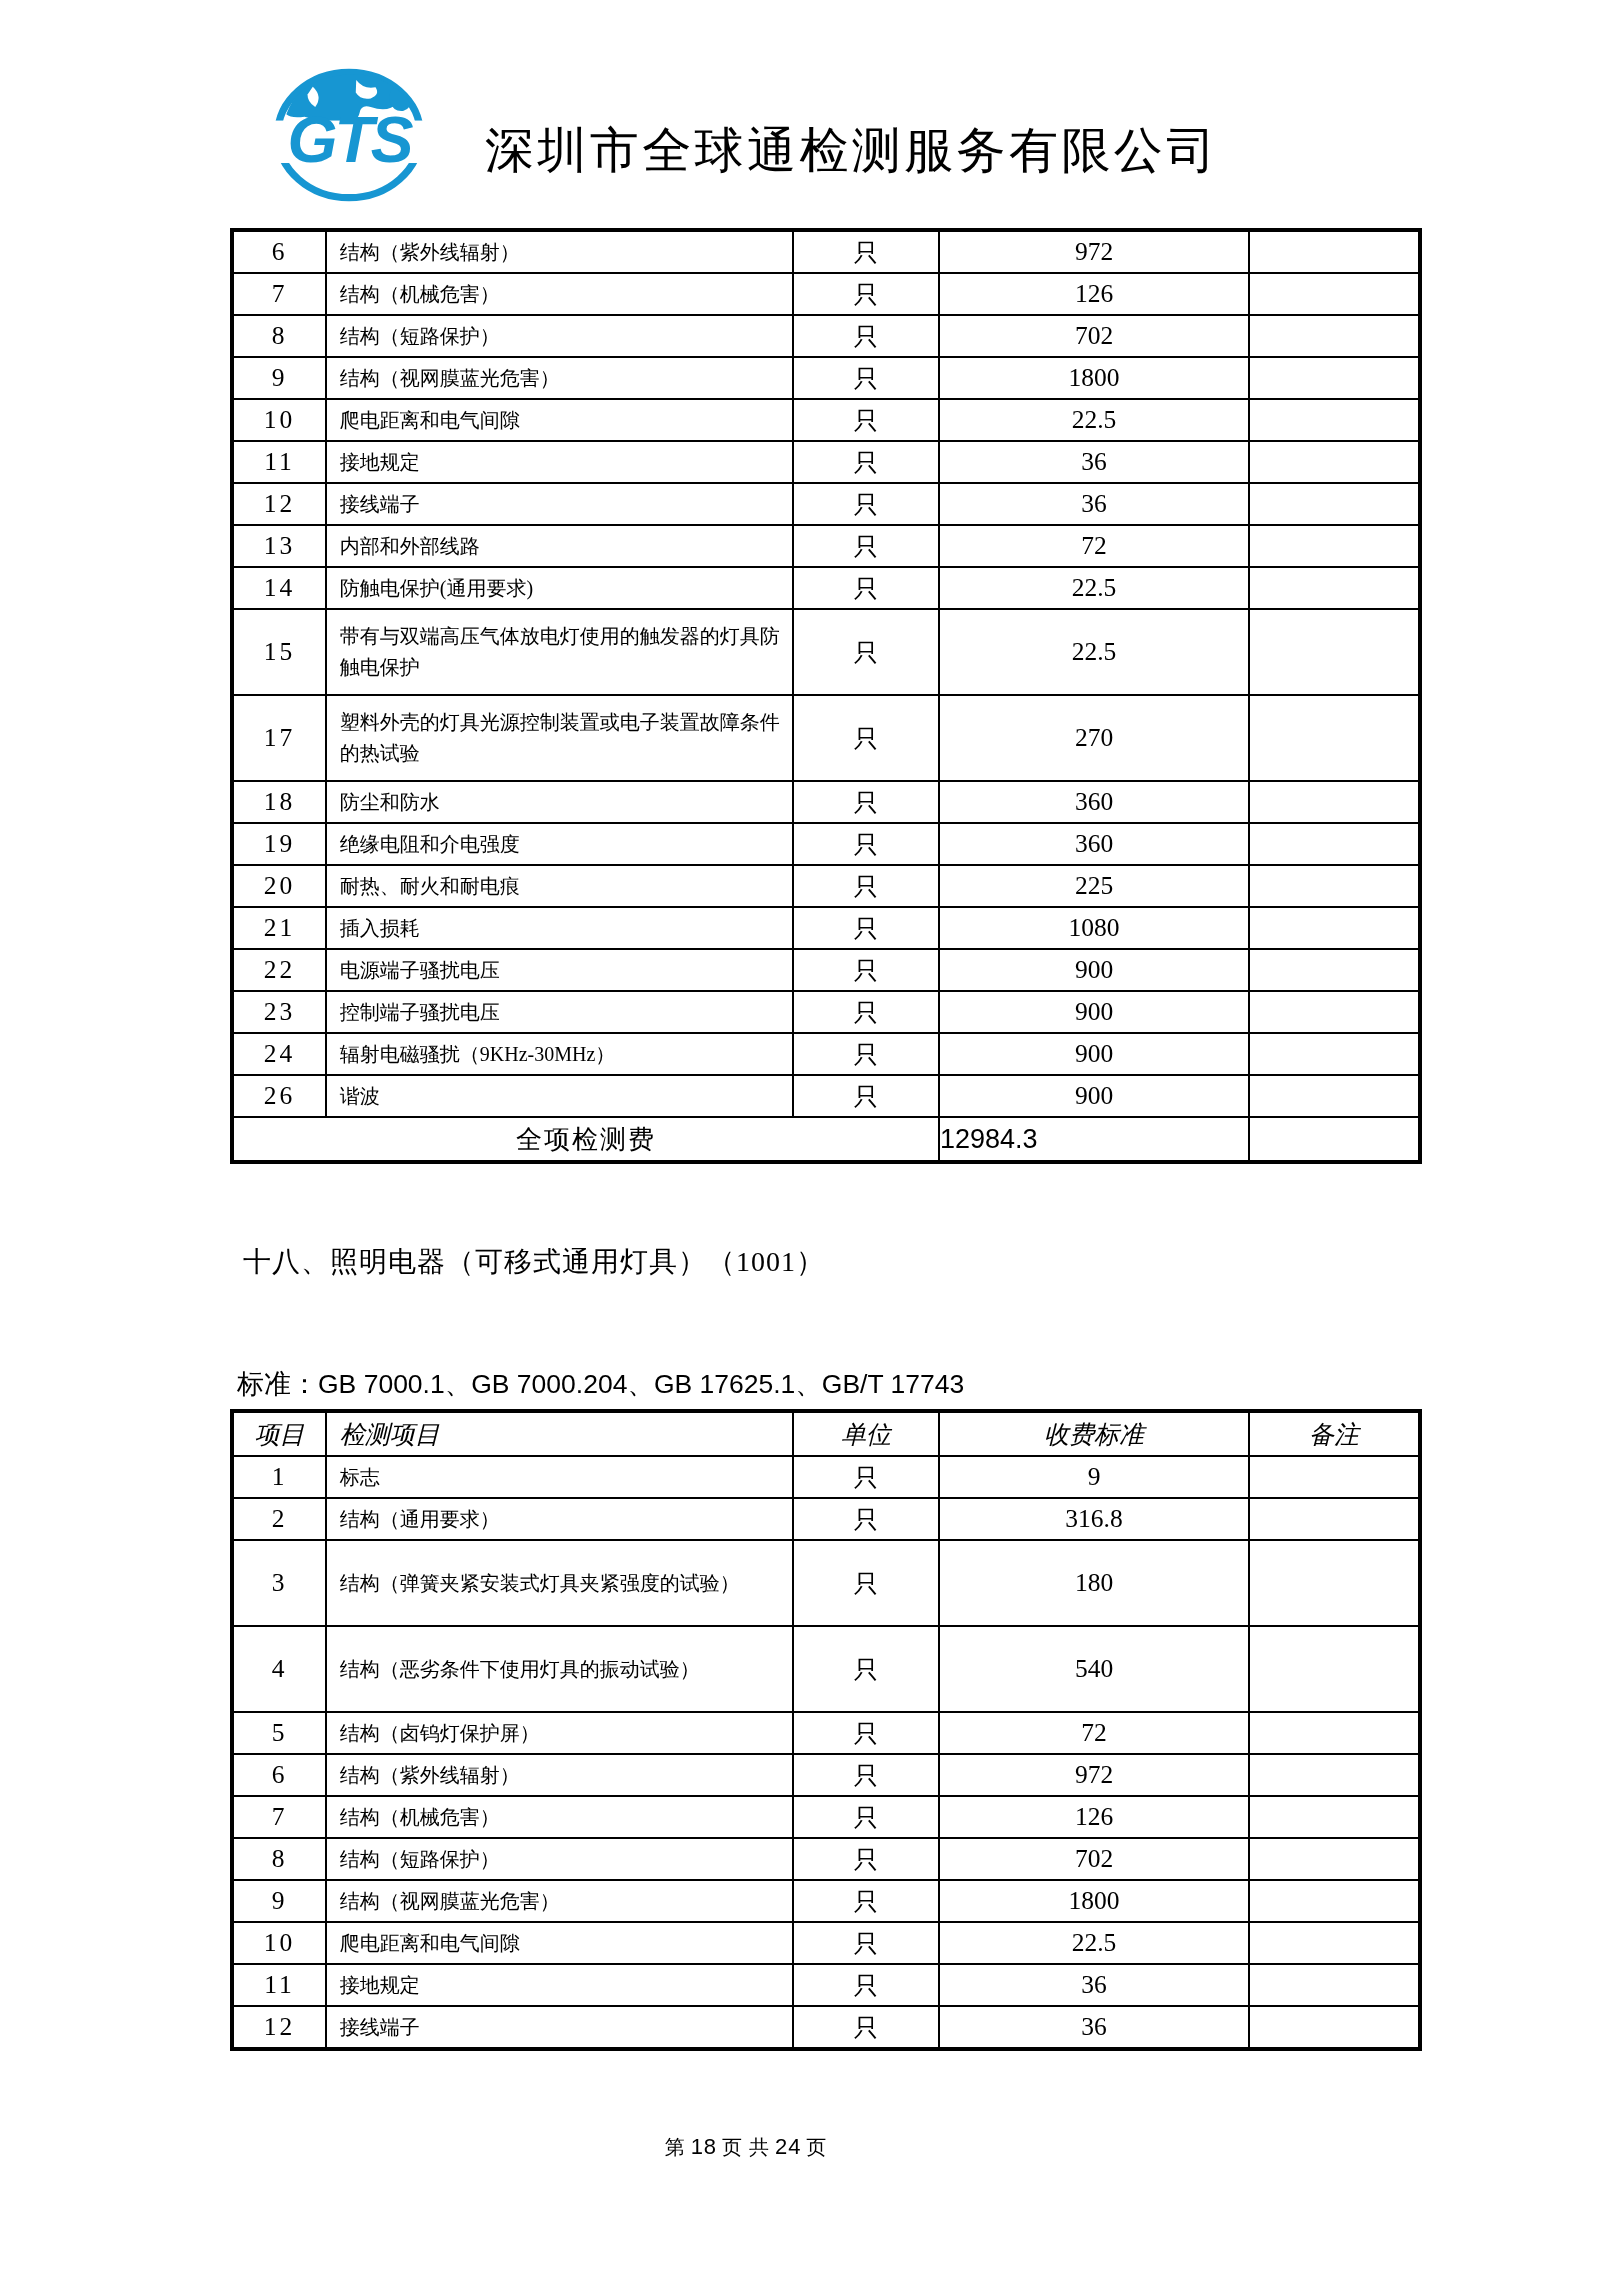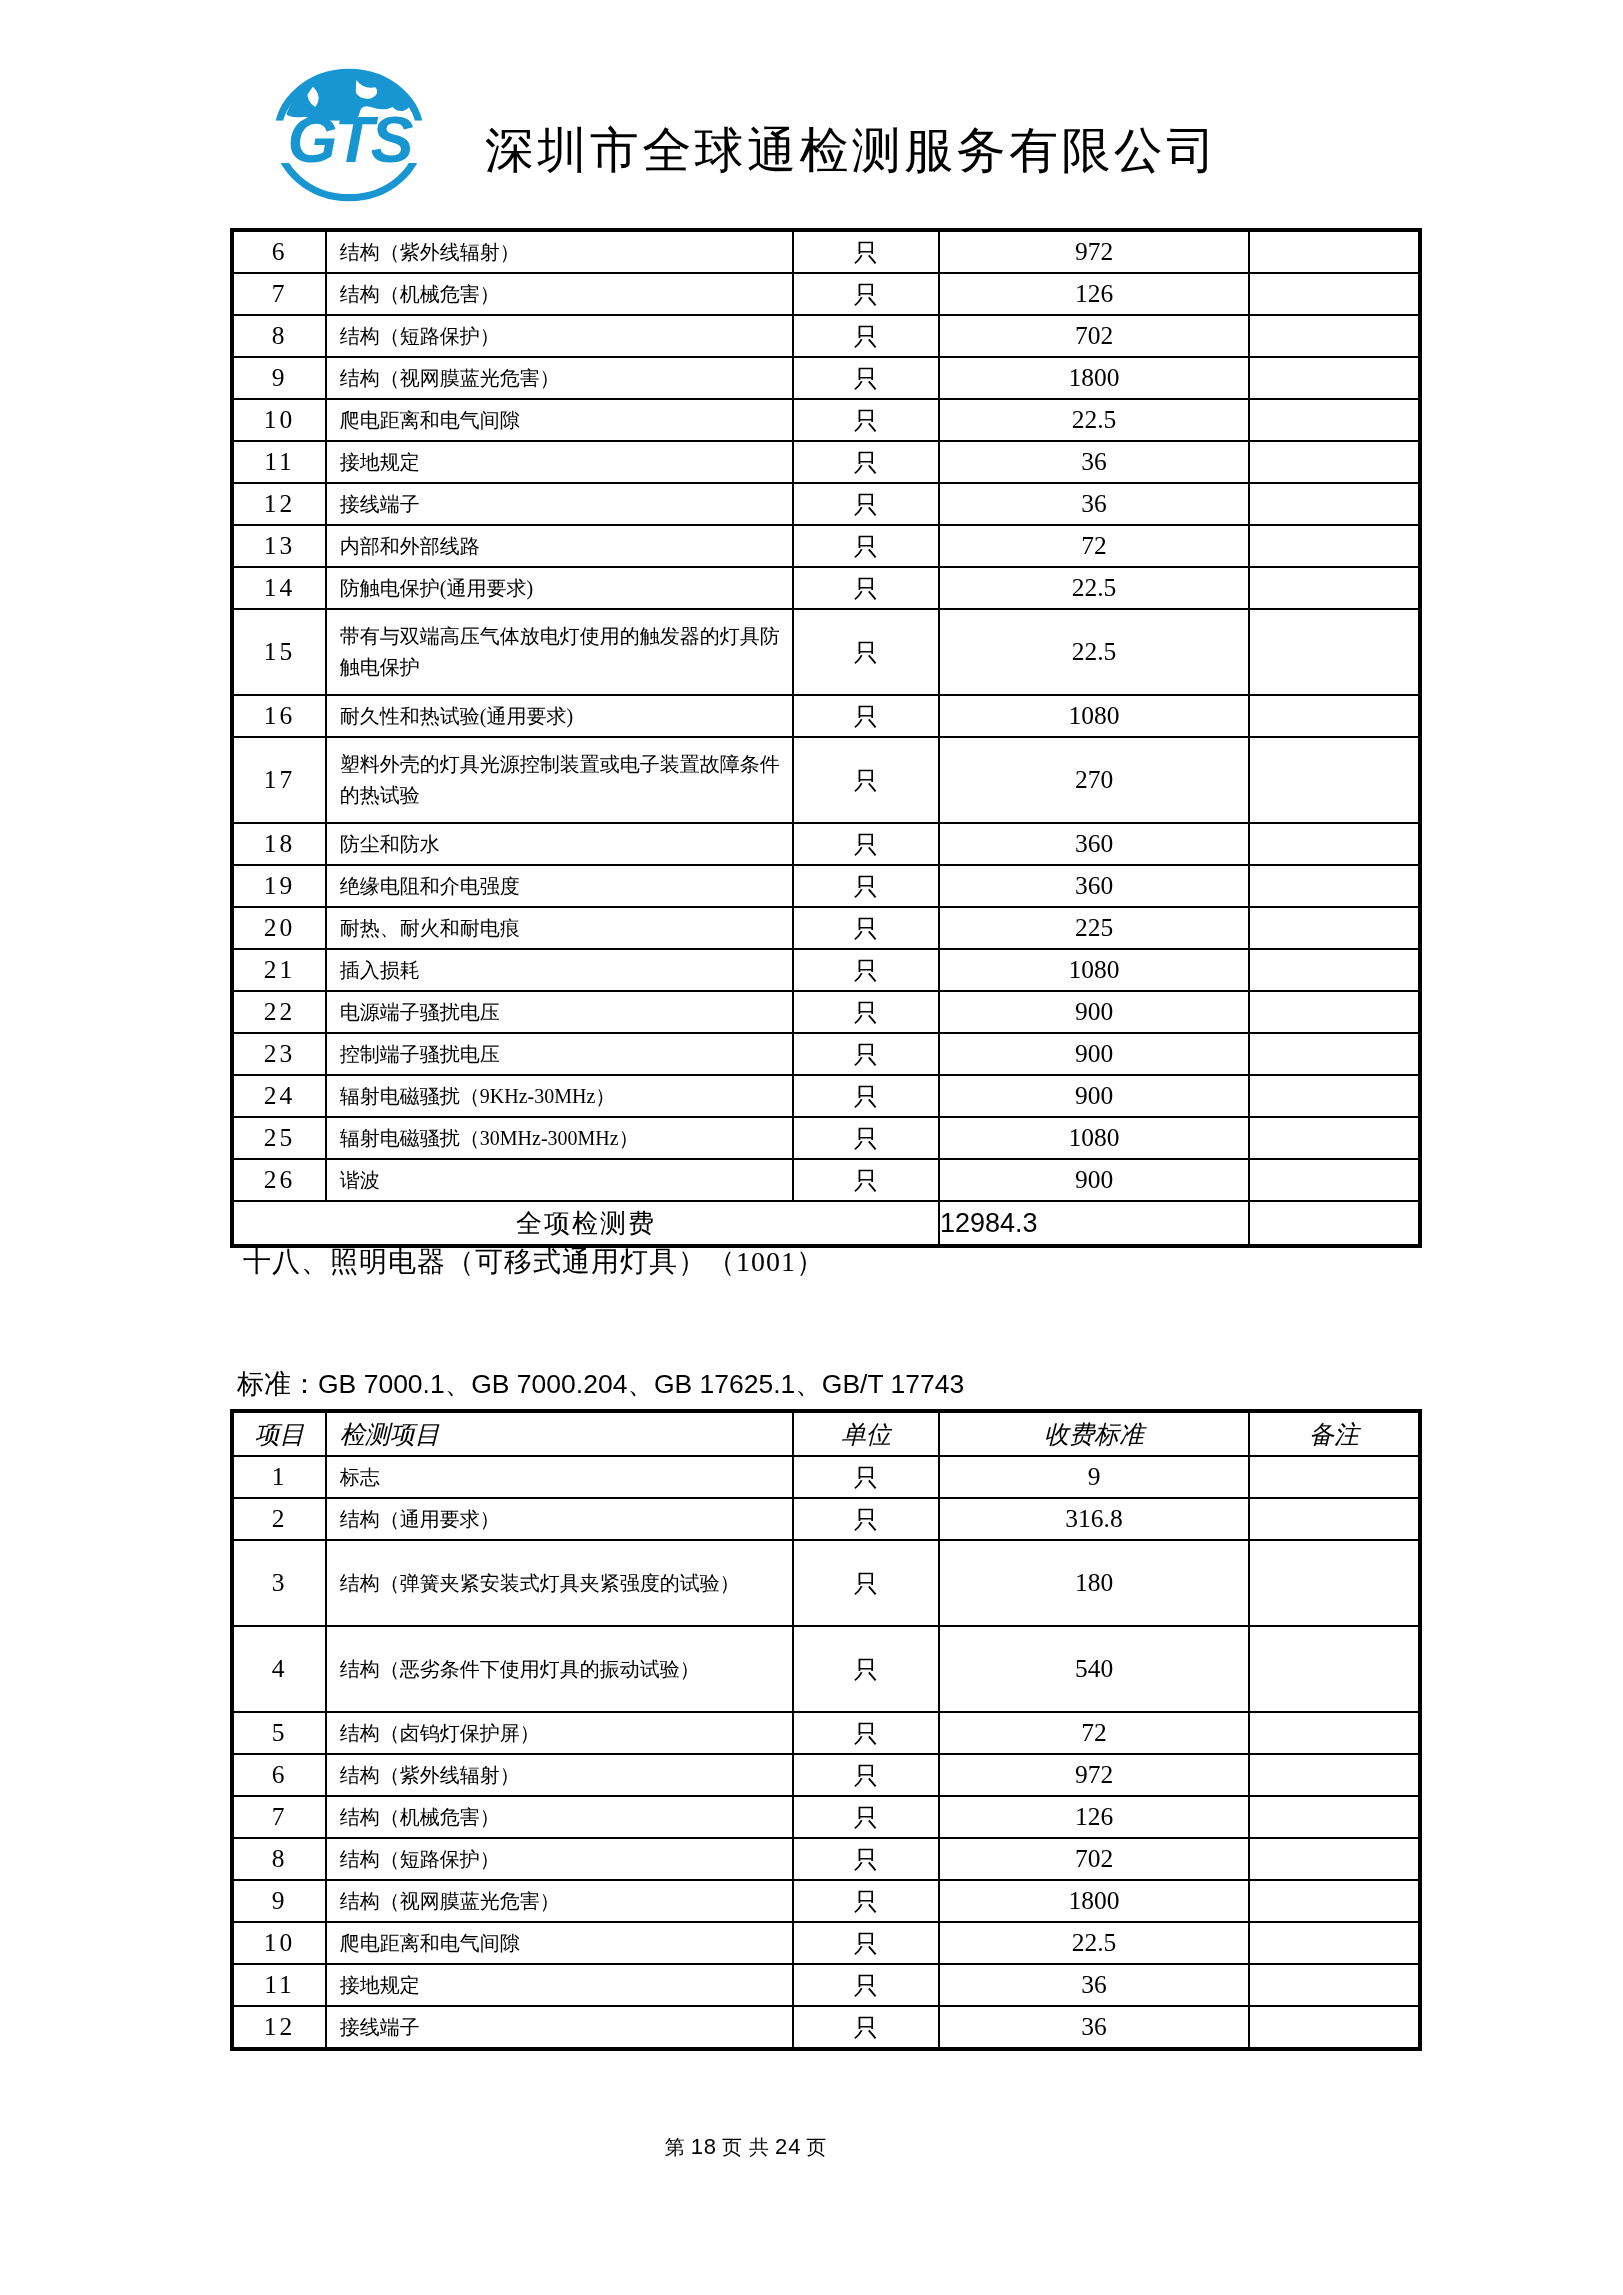--- a/index.html
+++ b/index.html
@@ -178,27 +178,20 @@
       <td class="fee">22.5</td>
       <td class="note"></td>
     </tr>
     <tr class="tall">
       <td class="no">15</td>
       <td class="item">带有与双端高压气体放电灯使用的触发器的灯具防触电保护</td>
       <td class="unit">只</td>
       <td class="fee">22.5</td>
       <td class="note"></td>
     </tr>
-    <tr>
-      <td class="no">16</td>
-      <td class="item">耐久性和热试验(通用要求)</td>
-      <td class="unit">只</td>
-      <td class="fee">1080</td>
-      <td class="note"></td>
-    </tr>
     <tr class="tall">
       <td class="no">17</td>
       <td class="item">塑料外壳的灯具光源控制装置或电子装置故障条件的热试验</td>
       <td class="unit">只</td>
       <td class="fee">270</td>
       <td class="note"></td>
     </tr>
     <tr>
       <td class="no">18</td>
       <td class="item">防尘和防水</td>
@@ -239,27 +232,20 @@
       <td class="item">控制端子骚扰电压</td>
       <td class="unit">只</td>
       <td class="fee">900</td>
       <td class="note"></td>
     </tr>
     <tr>
       <td class="no">24</td>
       <td class="item">辐射电磁骚扰（9KHz-30MHz）</td>
       <td class="unit">只</td>
       <td class="fee">900</td>
-      <td class="note"></td>
-    </tr>
-    <tr>
-      <td class="no">25</td>
-      <td class="item">辐射电磁骚扰（30MHz-300MHz）</td>
-      <td class="unit">只</td>
-      <td class="fee">1080</td>
       <td class="note"></td>
     </tr>
     <tr>
       <td class="no">26</td>
       <td class="item">谐波</td>
       <td class="unit">只</td>
       <td class="fee">900</td>
       <td class="note"></td>
     </tr>
     <tr class="total-row">

